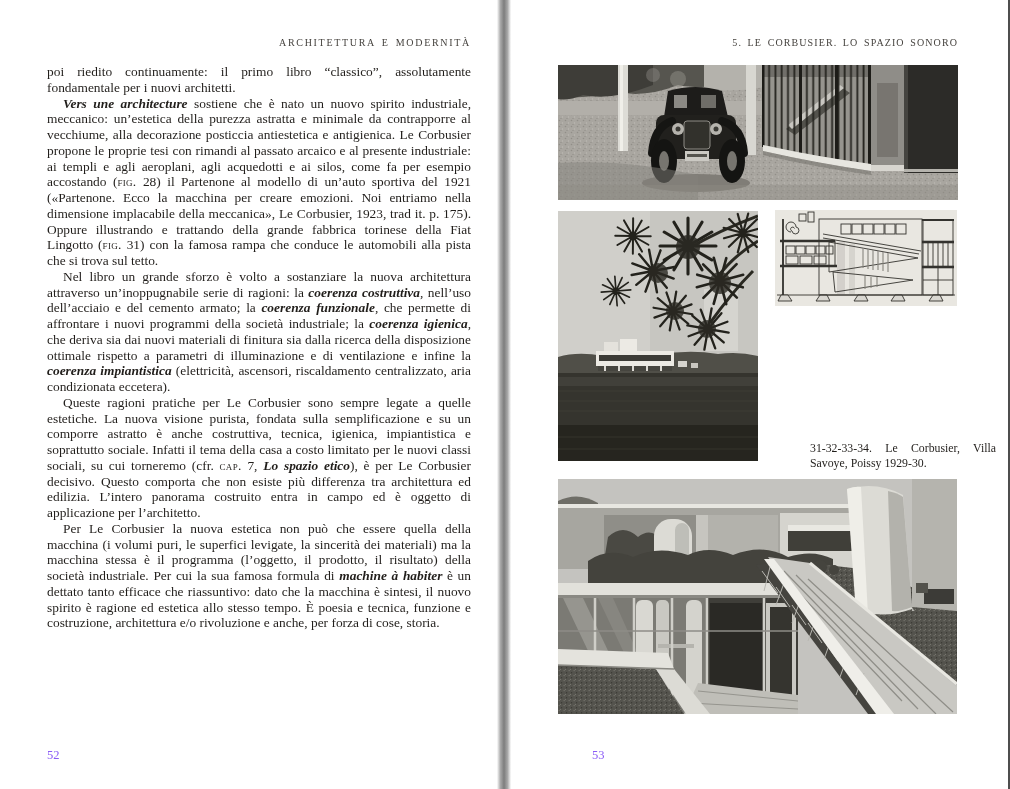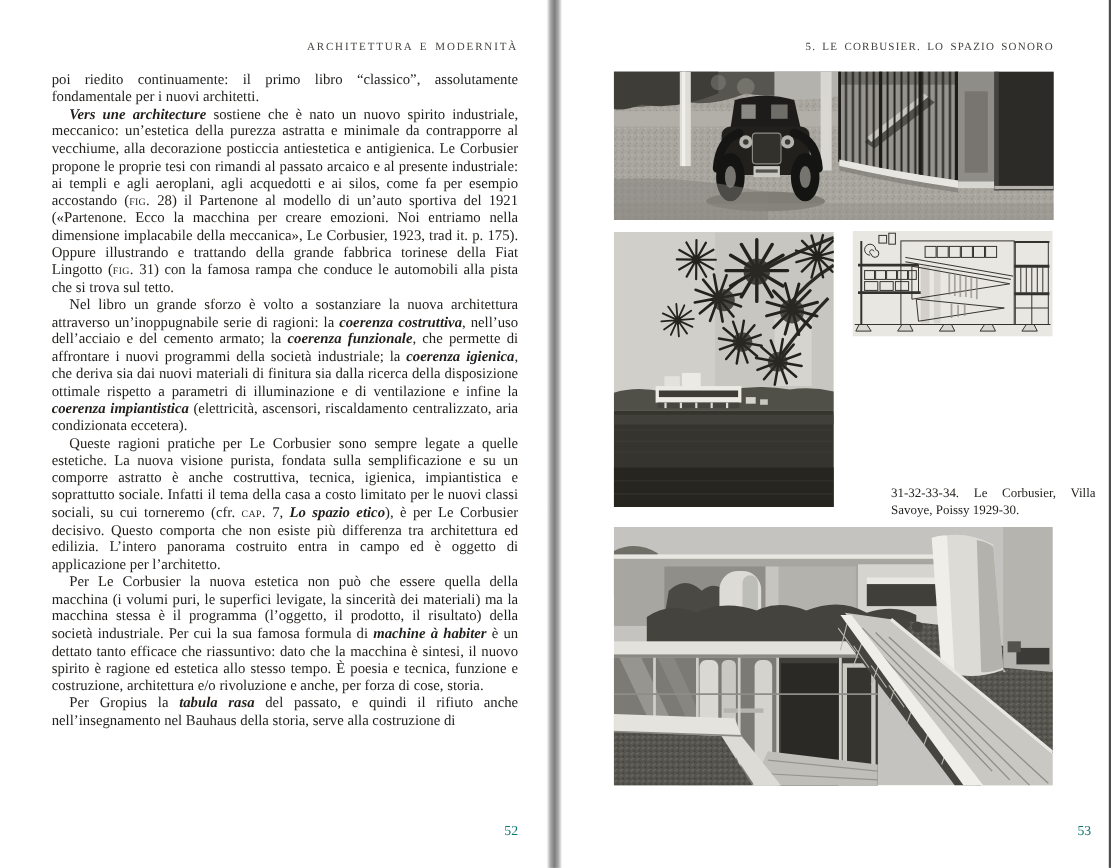--- a/index.html
+++ b/index.html
@@ -8,21 +8,21 @@
   .runhead{position:absolute;top:37px;font-size:10px;letter-spacing:1.7px;word-spacing:2px;
            color:#46433f;text-align:right;}
   .runhead-left{left:47px;width:424px;}
   .runhead-right{left:558px;width:400px;letter-spacing:1.1px;}
   .textblock{position:absolute;left:47px;top:64px;width:424px;text-align:justify;
              font-size:13.4px;line-height:15.75px;color:#211e1b;}
   .textblock p{margin:0;}
   .textblock p.indent{text-indent:16px;}
   .it{font-style:italic;font-weight:bold;}
   .sc{font-variant:small-caps;letter-spacing:.3px;}
-  .pagenum{position:absolute;top:748px;font-size:12.5px;color:#0f766e;text-align:right;}
+  .pagenum{position:absolute;top:748px;font-size:12.5px;color:#8b5cf6;text-align:left;}
   .pagenum-left{left:47px;width:424px;}
   .pagenum-right{left:592px;width:400px;}
   .gutter{position:absolute;left:497px;top:0;width:14px;height:789px;
           background:linear-gradient(90deg,#fdfdfd 0%,#a8a8a8 25%,#7d7d7d 50%,#a8a8a8 75%,#fdfdfd 100%);}
   .book-edge{position:absolute;right:0;top:0;width:2px;height:789px;background:#4e4e4e;}
   figure{position:absolute;margin:0;padding:0;}
   figure svg{display:block;width:100%;height:100%;}
   .fig-car{left:558px;top:65px;width:400px;height:135px;}
   .fig-tree{left:558px;top:211px;width:200px;height:250px;}
   .fig-section{left:775px;top:210px;width:182px;height:96px;}
@@ -36,21 +36,20 @@
 <div class="spread">
 
   <section>
     <header class="runhead runhead-left">ARCHITETTURA E MODERNITÀ</header>
     <div class="textblock">
         <p><span>poi riedito continuamente: il primo libro “classico”, assolutamente fondamentale per i nuovi architetti.</span></p>
         <p class="indent"><span class="it">Vers une architecture</span><span> sostiene che è nato un nuovo spirito industriale, meccanico: un’estetica della purezza astratta e minimale da contrapporre al vecchiume, alla decorazione posticcia antiestetica e antigienica. Le Corbusier propone le proprie tesi con rimandi al passato arcaico e al presente industriale: ai templi e agli aeroplani, agli acquedotti e ai silos, come fa per esempio accostando (</span><span class="sc">fig.</span><span> 28) il Partenone al modello di un’auto sportiva del 1921 («Partenone. Ecco la macchina per creare emozioni. Noi entriamo nella dimensione implacabile della meccanica», Le Corbusier, 1923, trad it. p. 175). Oppure illustrando e trattando della grande fabbrica torinese della Fiat Lingotto (</span><span class="sc">fig.</span><span> 31) con la famosa rampa che conduce le automobili alla pista che si trova sul tetto.</span></p>
         <p class="indent"><span>Nel libro un grande sforzo è volto a sostanziare la nuova architettura attraverso un’inoppugnabile serie di ragioni: la </span><span class="it">coerenza costruttiva</span><span>, nell’uso dell’acciaio e del cemento armato; la </span><span class="it">coerenza funzionale</span><span>, che permette di affrontare i nuovi programmi della società industriale; la </span><span class="it">coerenza igienica</span><span>, che deriva sia dai nuovi materiali di finitura sia dalla ricerca della disposizione ottimale rispetto a parametri di illuminazione e di ventilazione e infine la </span><span class="it">coerenza impiantistica</span><span> (elettricità, ascensori, riscaldamento centralizzato, aria condizionata eccetera).</span></p>
         <p class="indent"><span>Queste ragioni pratiche per Le Corbusier sono sempre legate a quelle estetiche. La nuova visione purista, fondata sulla semplificazione e su un comporre astratto è anche costruttiva, tecnica, igienica, impiantistica e soprattutto sociale. Infatti il tema della casa a costo limitato per le nuovi classi sociali, su cui torneremo (cfr. </span><span class="sc">cap.</span><span> 7, </span><span class="it">Lo spazio etico</span><span>), è per Le Corbusier decisivo. Questo comporta che non esiste più differenza tra architettura ed edilizia. L’intero panorama costruito entra in campo ed è oggetto di applicazione per l’architetto.</span></p>
         <p class="indent"><span>Per Le Corbusier la nuova estetica non può che essere quella della macchina (i volumi puri, le superfici levigate, la sincerità dei materiali) ma la macchina stessa è il programma (l’oggetto, il prodotto, il risultato) della società industriale. Per cui la sua famosa formula di </span><span class="it">machine à habiter</span><span> è un dettato tanto efficace che riassuntivo: dato che la macchina è sintesi, il nuovo spirito è ragione ed estetica allo stesso tempo. È poesia e tecnica, funzione e costruzione, architettura e/o rivoluzione e anche, per forza di cose, storia.</span></p>
-        <p class="indent"><span>Per Gropius la </span><span class="it">tabula rasa</span><span> del passato, e quindi il rifiuto anche nell’insegnamento nel Bauhaus della storia, serve alla costruzione di</span></p>
       </div>
     <div class="pagenum pagenum-left">52</div>
   </section>
 
   <div class="gutter"></div>
 
   <section>
     <header class="runhead runhead-right">5. LE CORBUSIER. LO SPAZIO SONORO</header>
 
     <figure class="fig-car">

